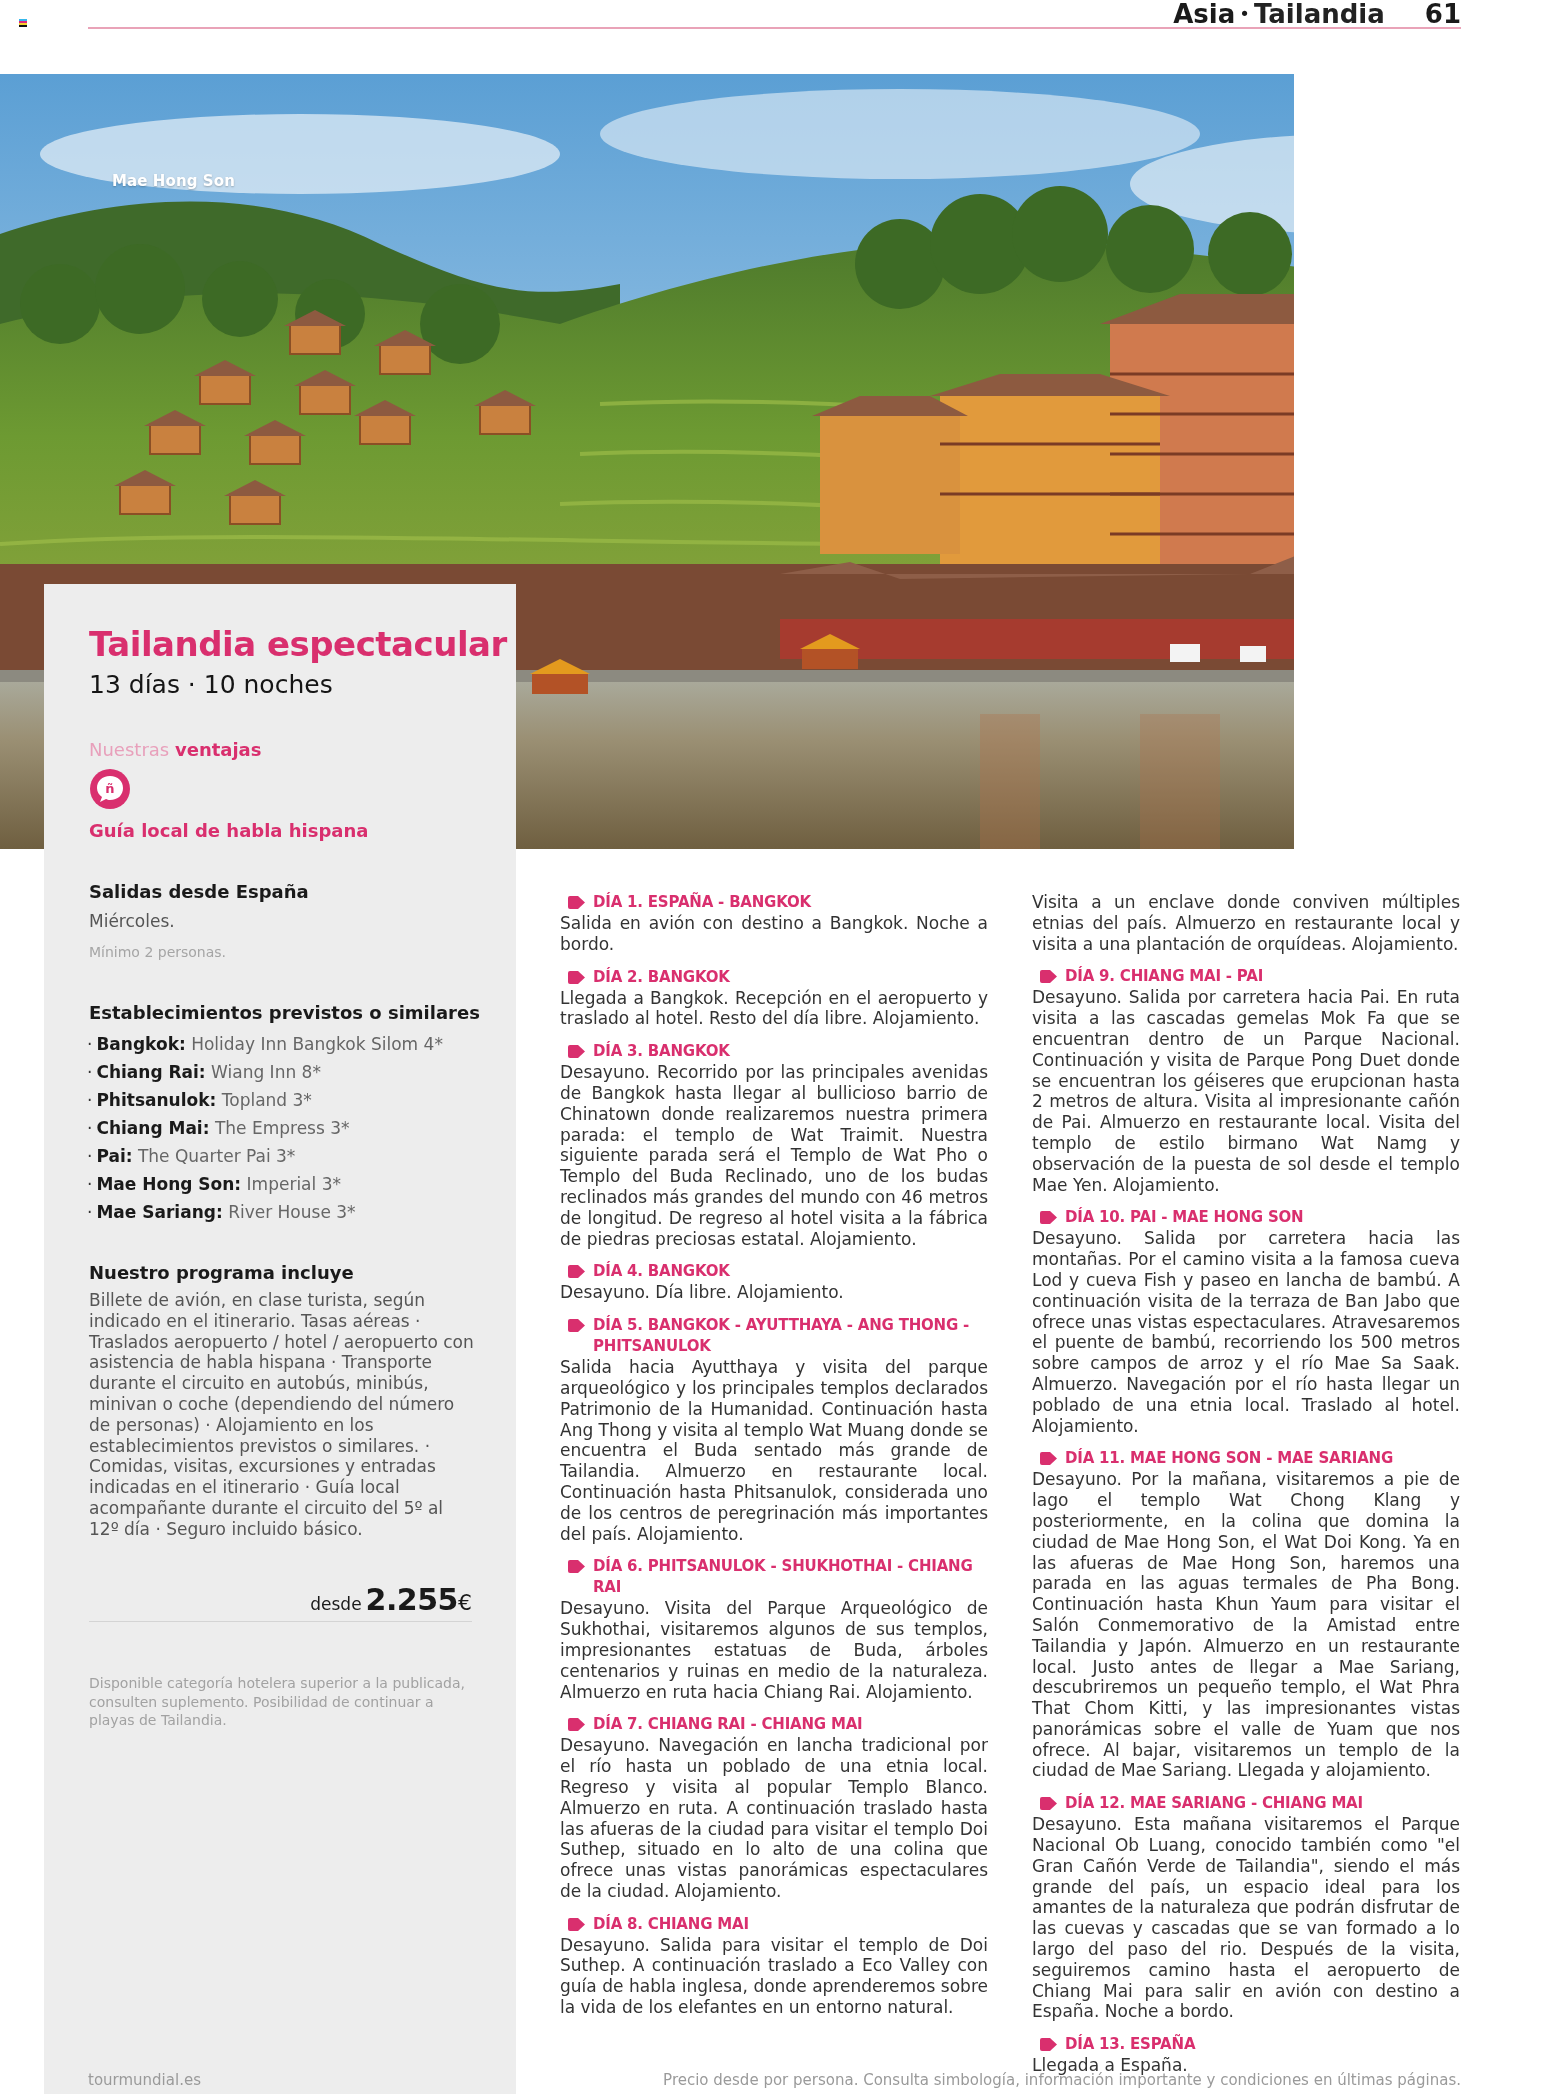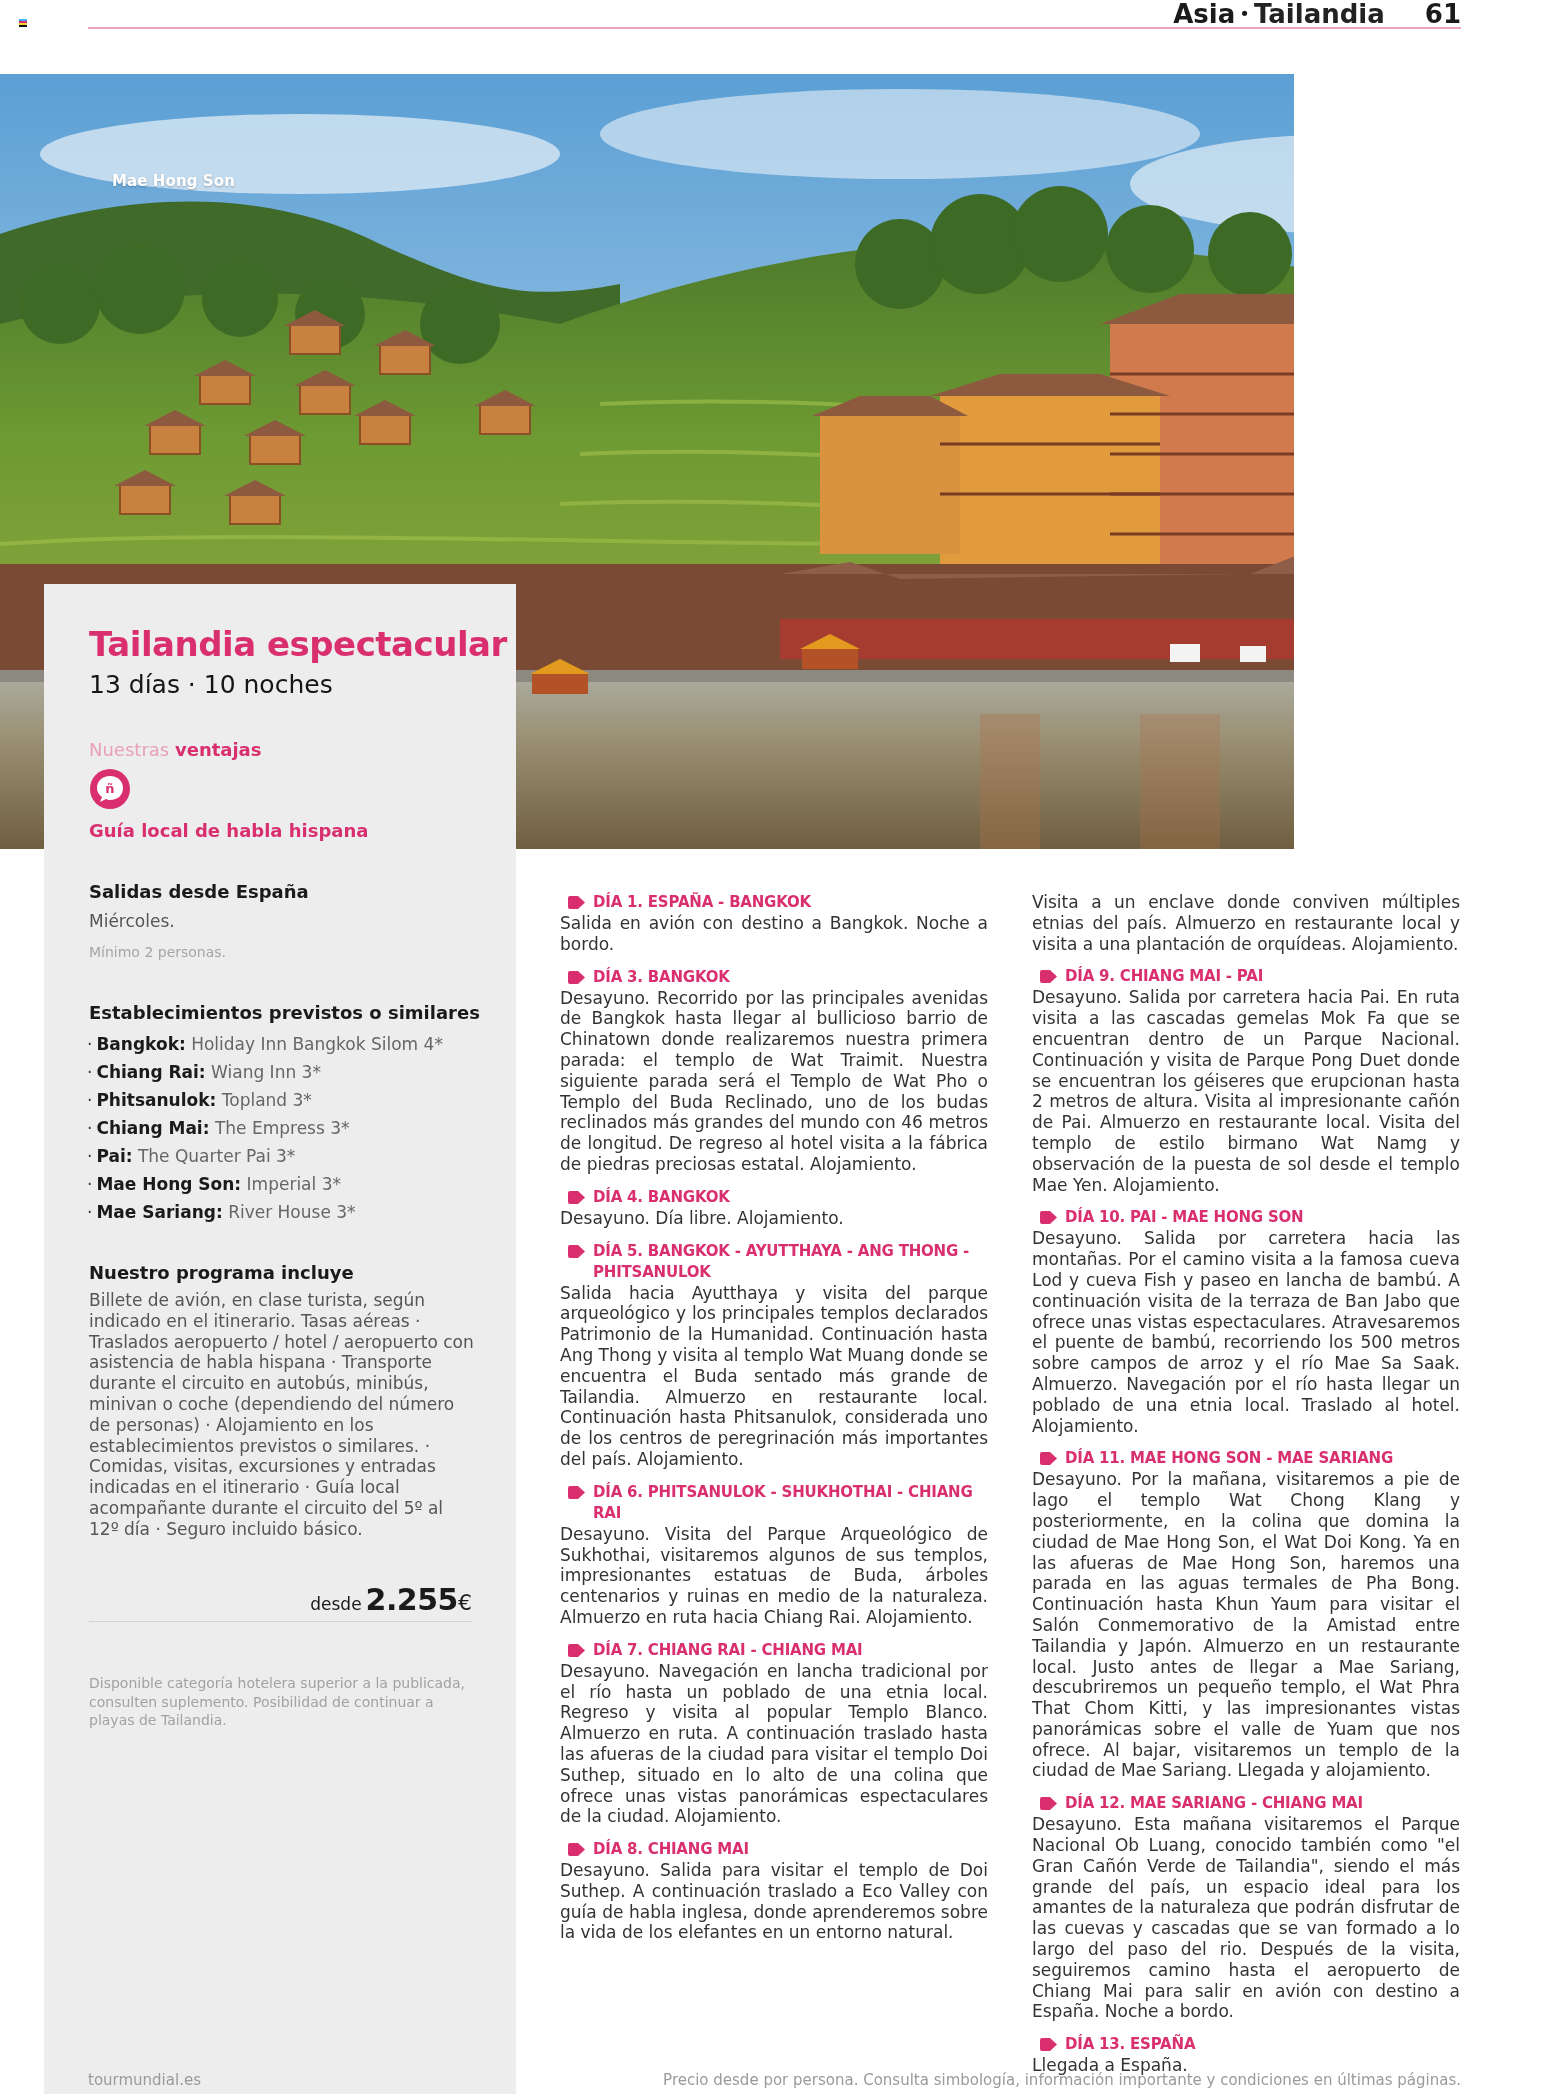--- a/index.html
+++ b/index.html
@@ -217,21 +217,21 @@
   </div>
   <div class="guide-label">Guía local de habla hispana</div>
 
   <div class="section-heading" style="top:297px">Salidas desde España</div>
   <div class="plain-text" style="top:327px">Miércoles.</div>
   <div class="small-muted" style="top:360px">Mínimo 2 personas.</div>
 
   <div class="section-heading" style="top:418px">Establecimientos previstos o similares</div>
   <ul class="hotel-list">
     <li><span class="dot">·</span><span class="city">Bangkok:</span> <span>Holiday Inn Bangkok Silom 4*</span></li>
-    <li><span class="dot">·</span><span class="city">Chiang Rai:</span> <span>Wiang Inn 3*</span></li>
+    <li><span class="dot">·</span><span class="city">Chiang Rai:</span> <span>Wiang Inn 8*</span></li>
     <li><span class="dot">·</span><span class="city">Phitsanulok:</span> <span>Topland 3*</span></li>
     <li><span class="dot">·</span><span class="city">Chiang Mai:</span> <span>The Empress 3*</span></li>
     <li><span class="dot">·</span><span class="city">Pai:</span> <span>The Quarter Pai 3*</span></li>
     <li><span class="dot">·</span><span class="city">Mae Hong Son:</span> <span>Imperial 3*</span></li>
     <li><span class="dot">·</span><span class="city">Mae Sariang:</span> <span>River House 3*</span></li>
   </ul>
 
   <div class="section-heading" style="top:678px">Nuestro programa incluye</div>
   <div class="includes-text">Billete de avión, en clase turista, según indicado en el itinerario. Tasas aéreas · Traslados aeropuerto / hotel / aeropuerto con asistencia de habla hispana · Transporte durante el circuito en autobús, minibús, minivan o coche (dependiendo del número de personas) · Alojamiento en los establecimientos previstos o similares. · Comidas, visitas, excursiones y entradas indicadas en el itinerario · Guía local acompañante durante el circuito del 5º al 12º día · Seguro incluido básico.</div>
 
@@ -250,20 +250,29 @@
         </svg>
         <span class="label">DÍA 1. ESPAÑA - BANGKOK</span>
       </div>
     <div class="day-body">Salida en avión con destino a Bangkok. Noche a bordo.</div>
   </div>
   <div class="day">
     <div class="day-head">
         <svg class="marker" viewBox="0 0 17 13">
           <path d="M0 2 Q0 0 2 0 L10 0 L17 6.5 L10 13 L2 13 Q0 13 0 11 Z" fill="#d92f6e"></path>
         </svg>
+        <span class="label">DÍA 2. BANGKOK</span>
+      </div>
+    <div class="day-body">Llegada a Bangkok. Recepción en el aeropuerto y traslado al hotel. Resto del día libre. Alojamiento.</div>
+  </div>
+  <div class="day">
+    <div class="day-head">
+        <svg class="marker" viewBox="0 0 17 13">
+          <path d="M0 2 Q0 0 2 0 L10 0 L17 6.5 L10 13 L2 13 Q0 13 0 11 Z" fill="#d92f6e"></path>
+        </svg>
         <span class="label">DÍA 3. BANGKOK</span>
       </div>
     <div class="day-body">Desayuno. Recorrido por las principales avenidas de Bangkok hasta llegar al bullicioso barrio de Chinatown donde realizaremos nuestra primera parada: el templo de Wat Traimit. Nuestra siguiente parada será el Templo de Wat Pho o Templo del Buda Reclinado, uno de los budas reclinados más grandes del mundo con 46 metros de longitud. De regreso al hotel visita a la fábrica de piedras preciosas estatal. Alojamiento.</div>
   </div>
   <div class="day">
     <div class="day-head">
         <svg class="marker" viewBox="0 0 17 13">
           <path d="M0 2 Q0 0 2 0 L10 0 L17 6.5 L10 13 L2 13 Q0 13 0 11 Z" fill="#d92f6e"></path>
         </svg>
         <span class="label">DÍA 4. BANGKOK</span>

